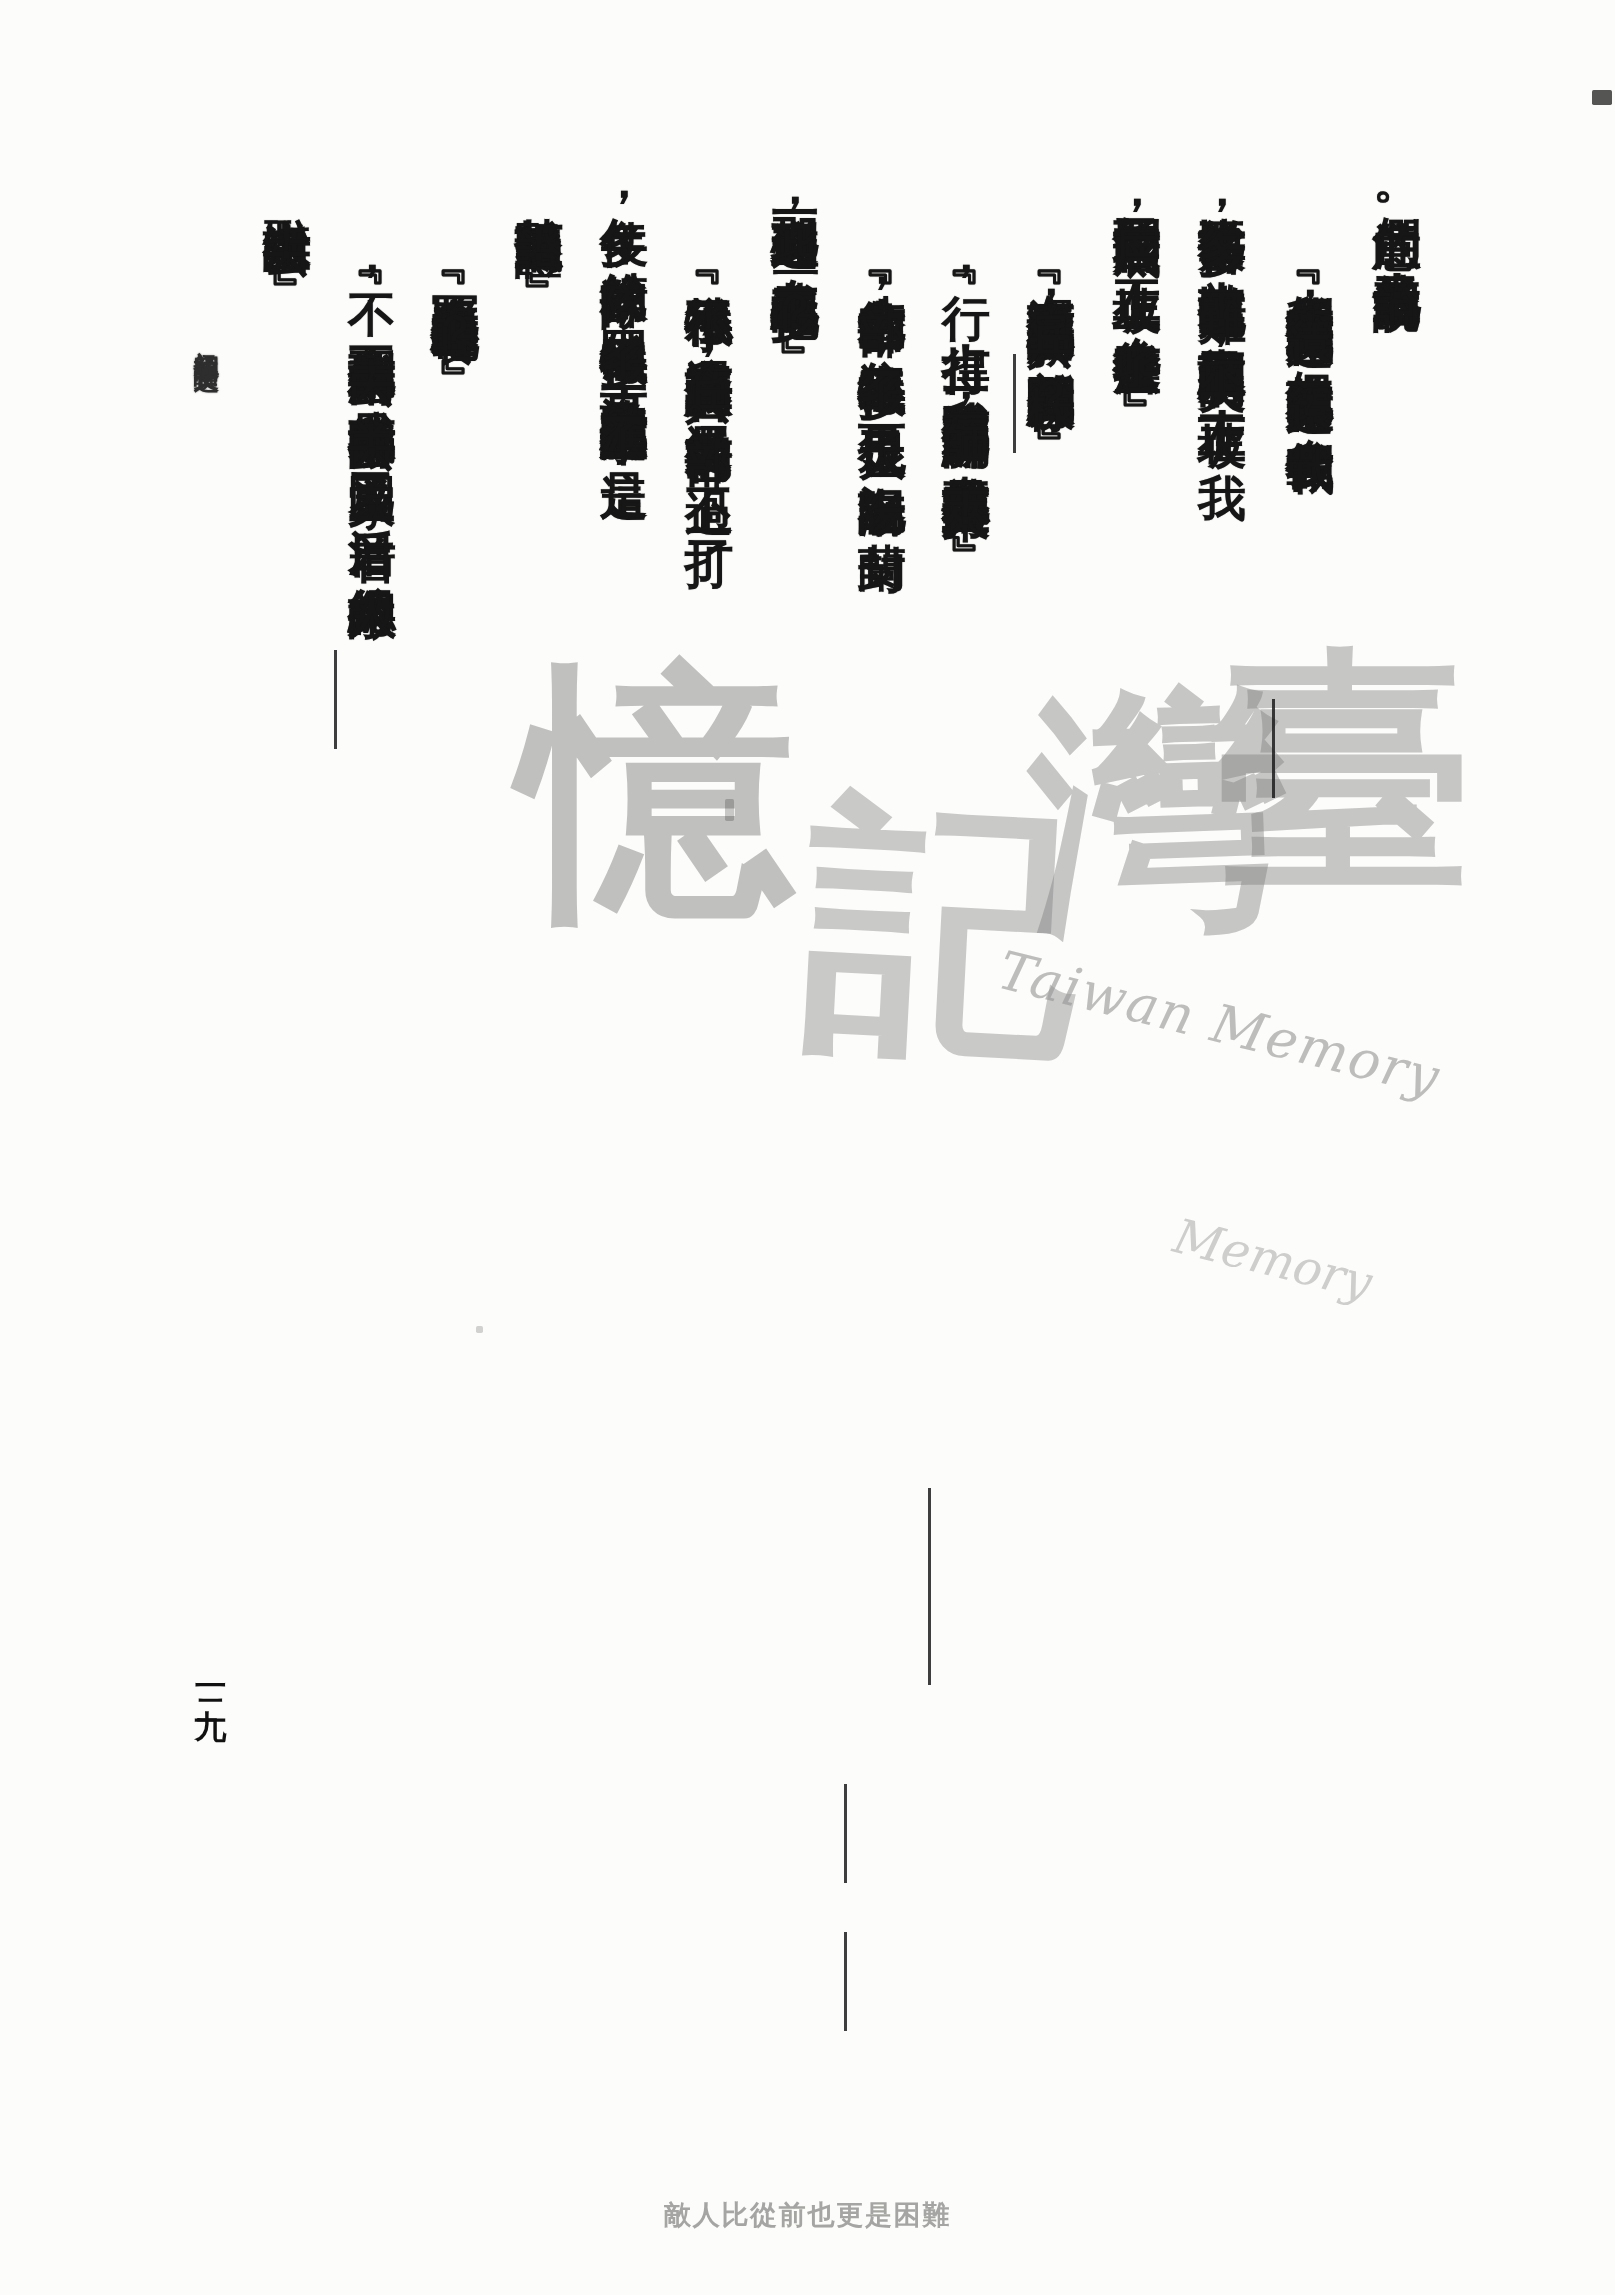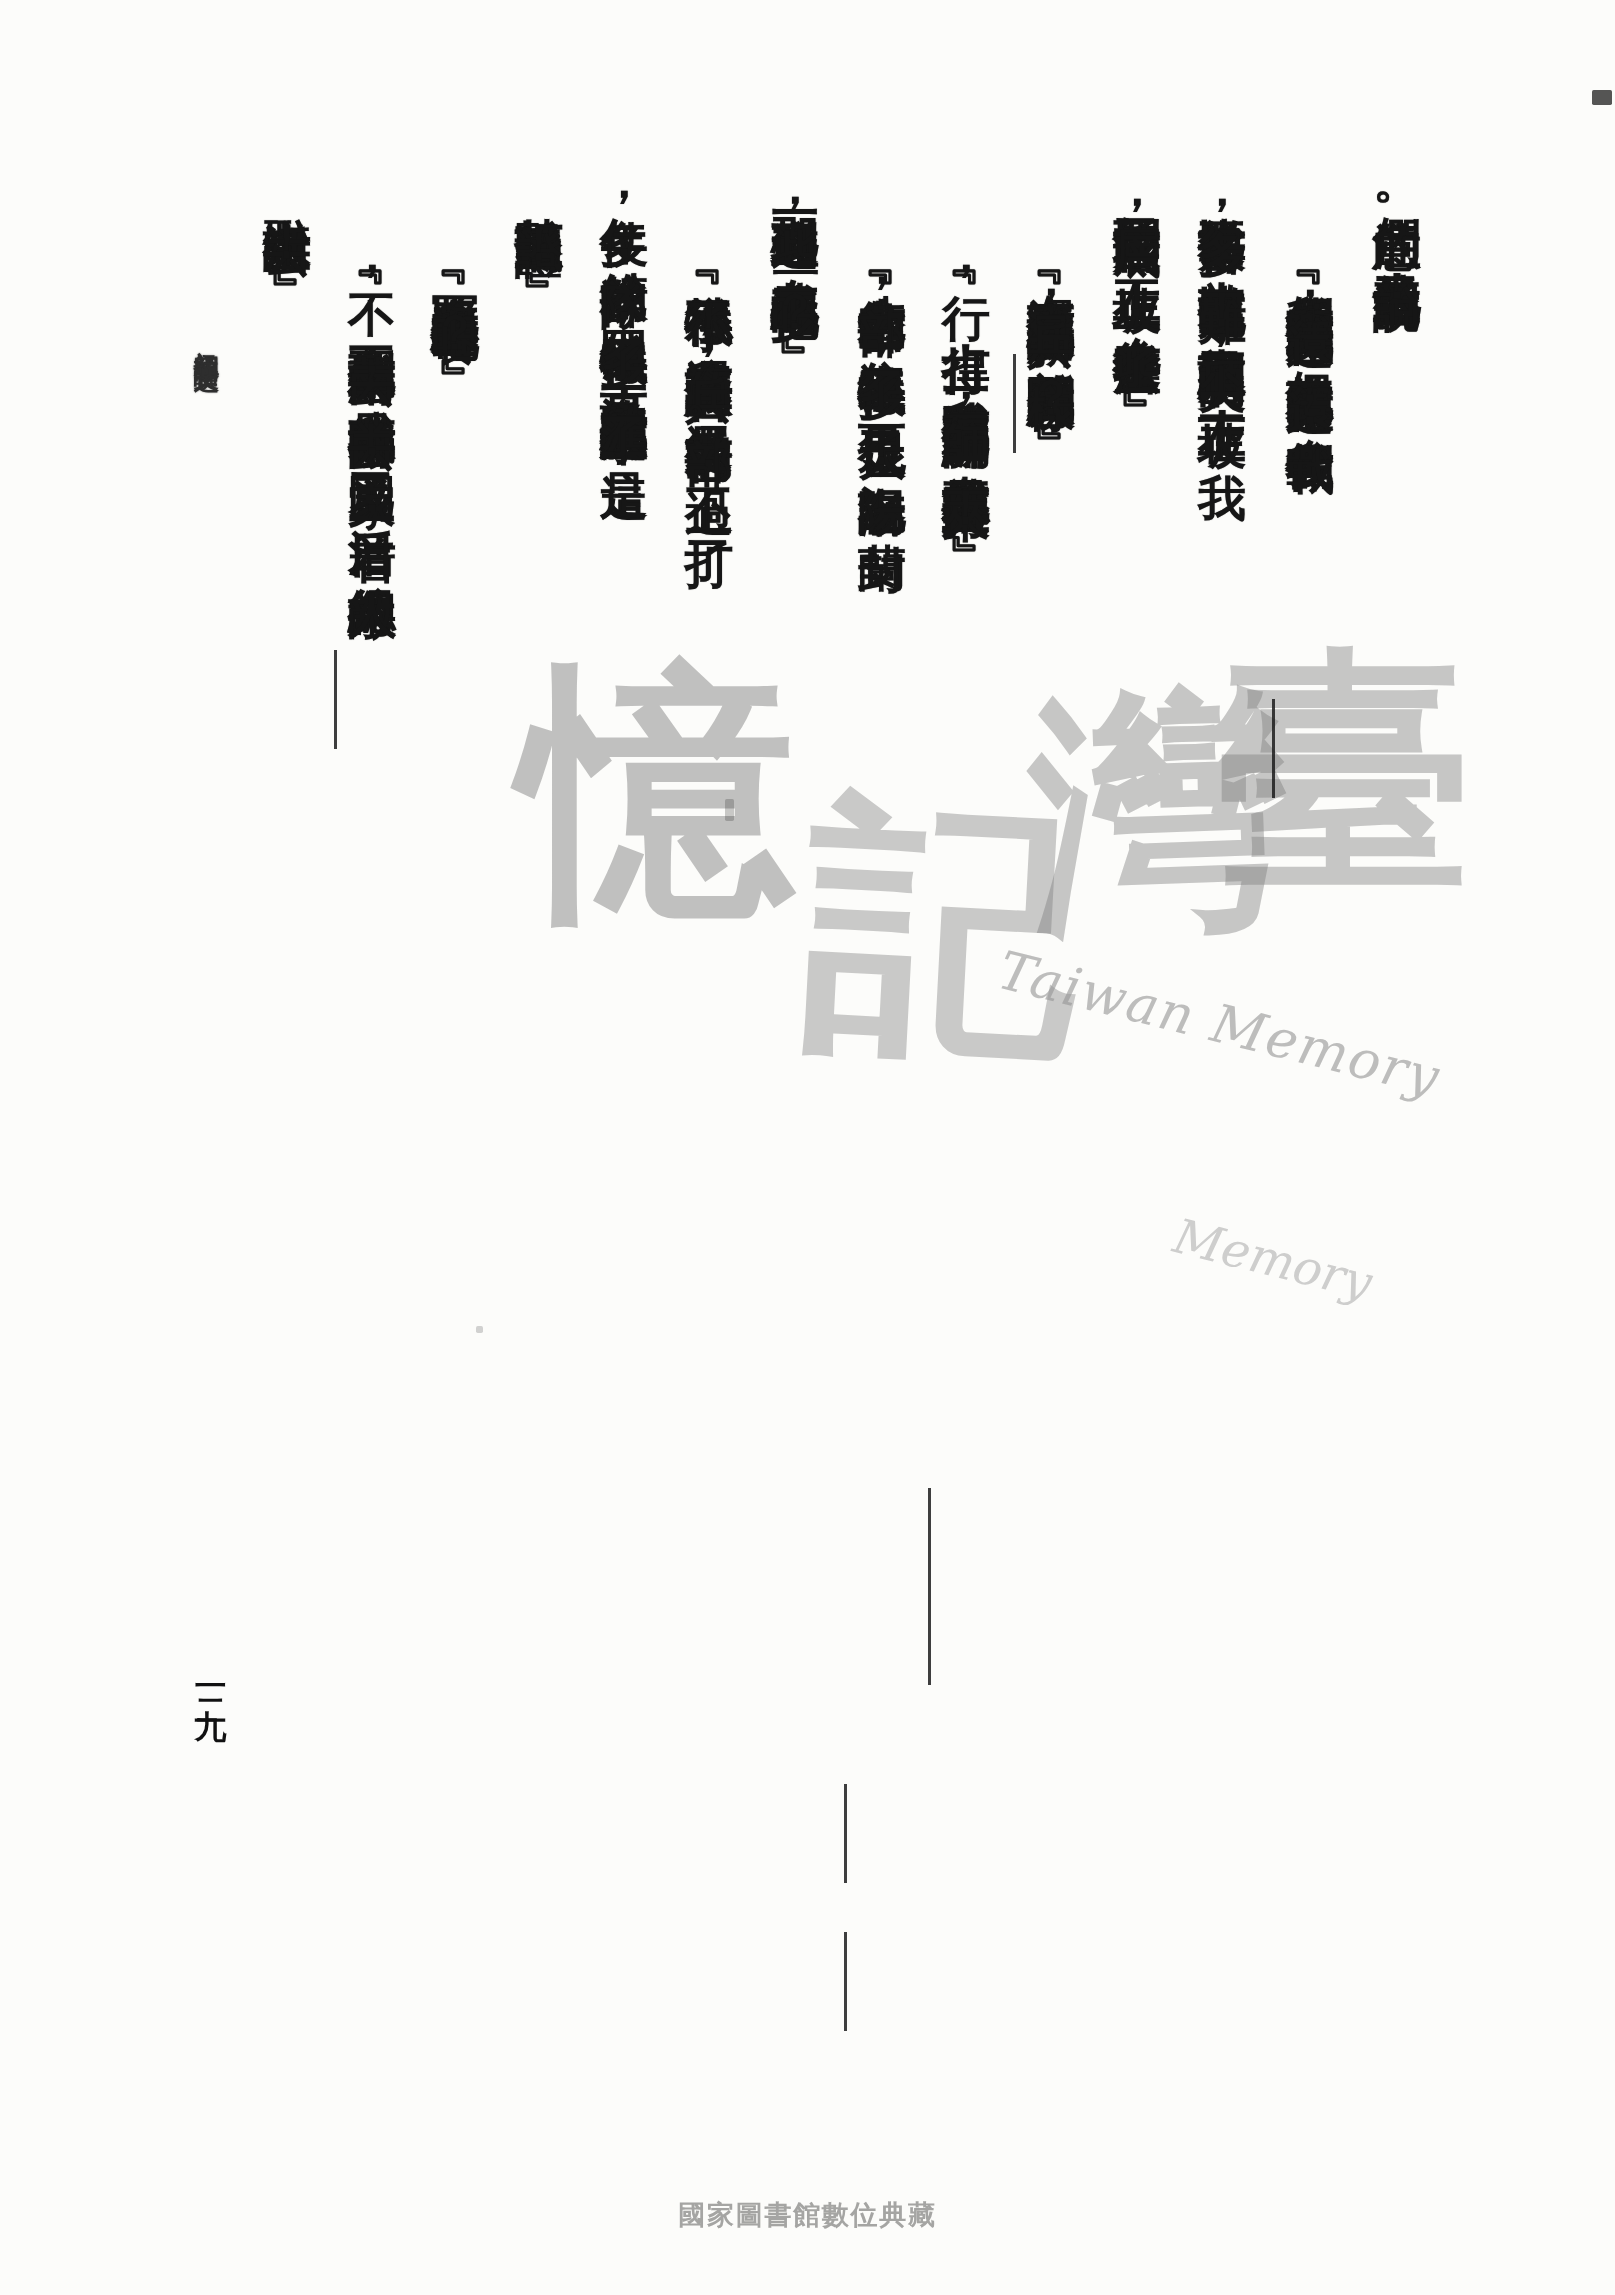--- a/index.html
+++ b/index.html
@@ -112,20 +112,20 @@
   <div class="pn-mark m-shanghai"></div>
   <div class="pn-mark m-nanxun"></div>
   <div class="pn-mark m-xingde"></div>
   <div class="pn-mark m-luoyang"></div>
   <div class="pn-mark m-lanfeng"></div>
   <div class="pn-mark m-sunan"></div>
 
   <div class="spine">初級國語文選</div>
   <div class="folio">一二九</div>
 
-  <div class="footer">國家圖書館數位典藏</div>
+  <div class="footer">敵人比從前也更是困難</div>
 
   <div class="speck sp1"></div>
   <div class="speck sp2"></div>
   <div class="speck sp3"></div>
 
 </div>
 
 
 </body></html>

